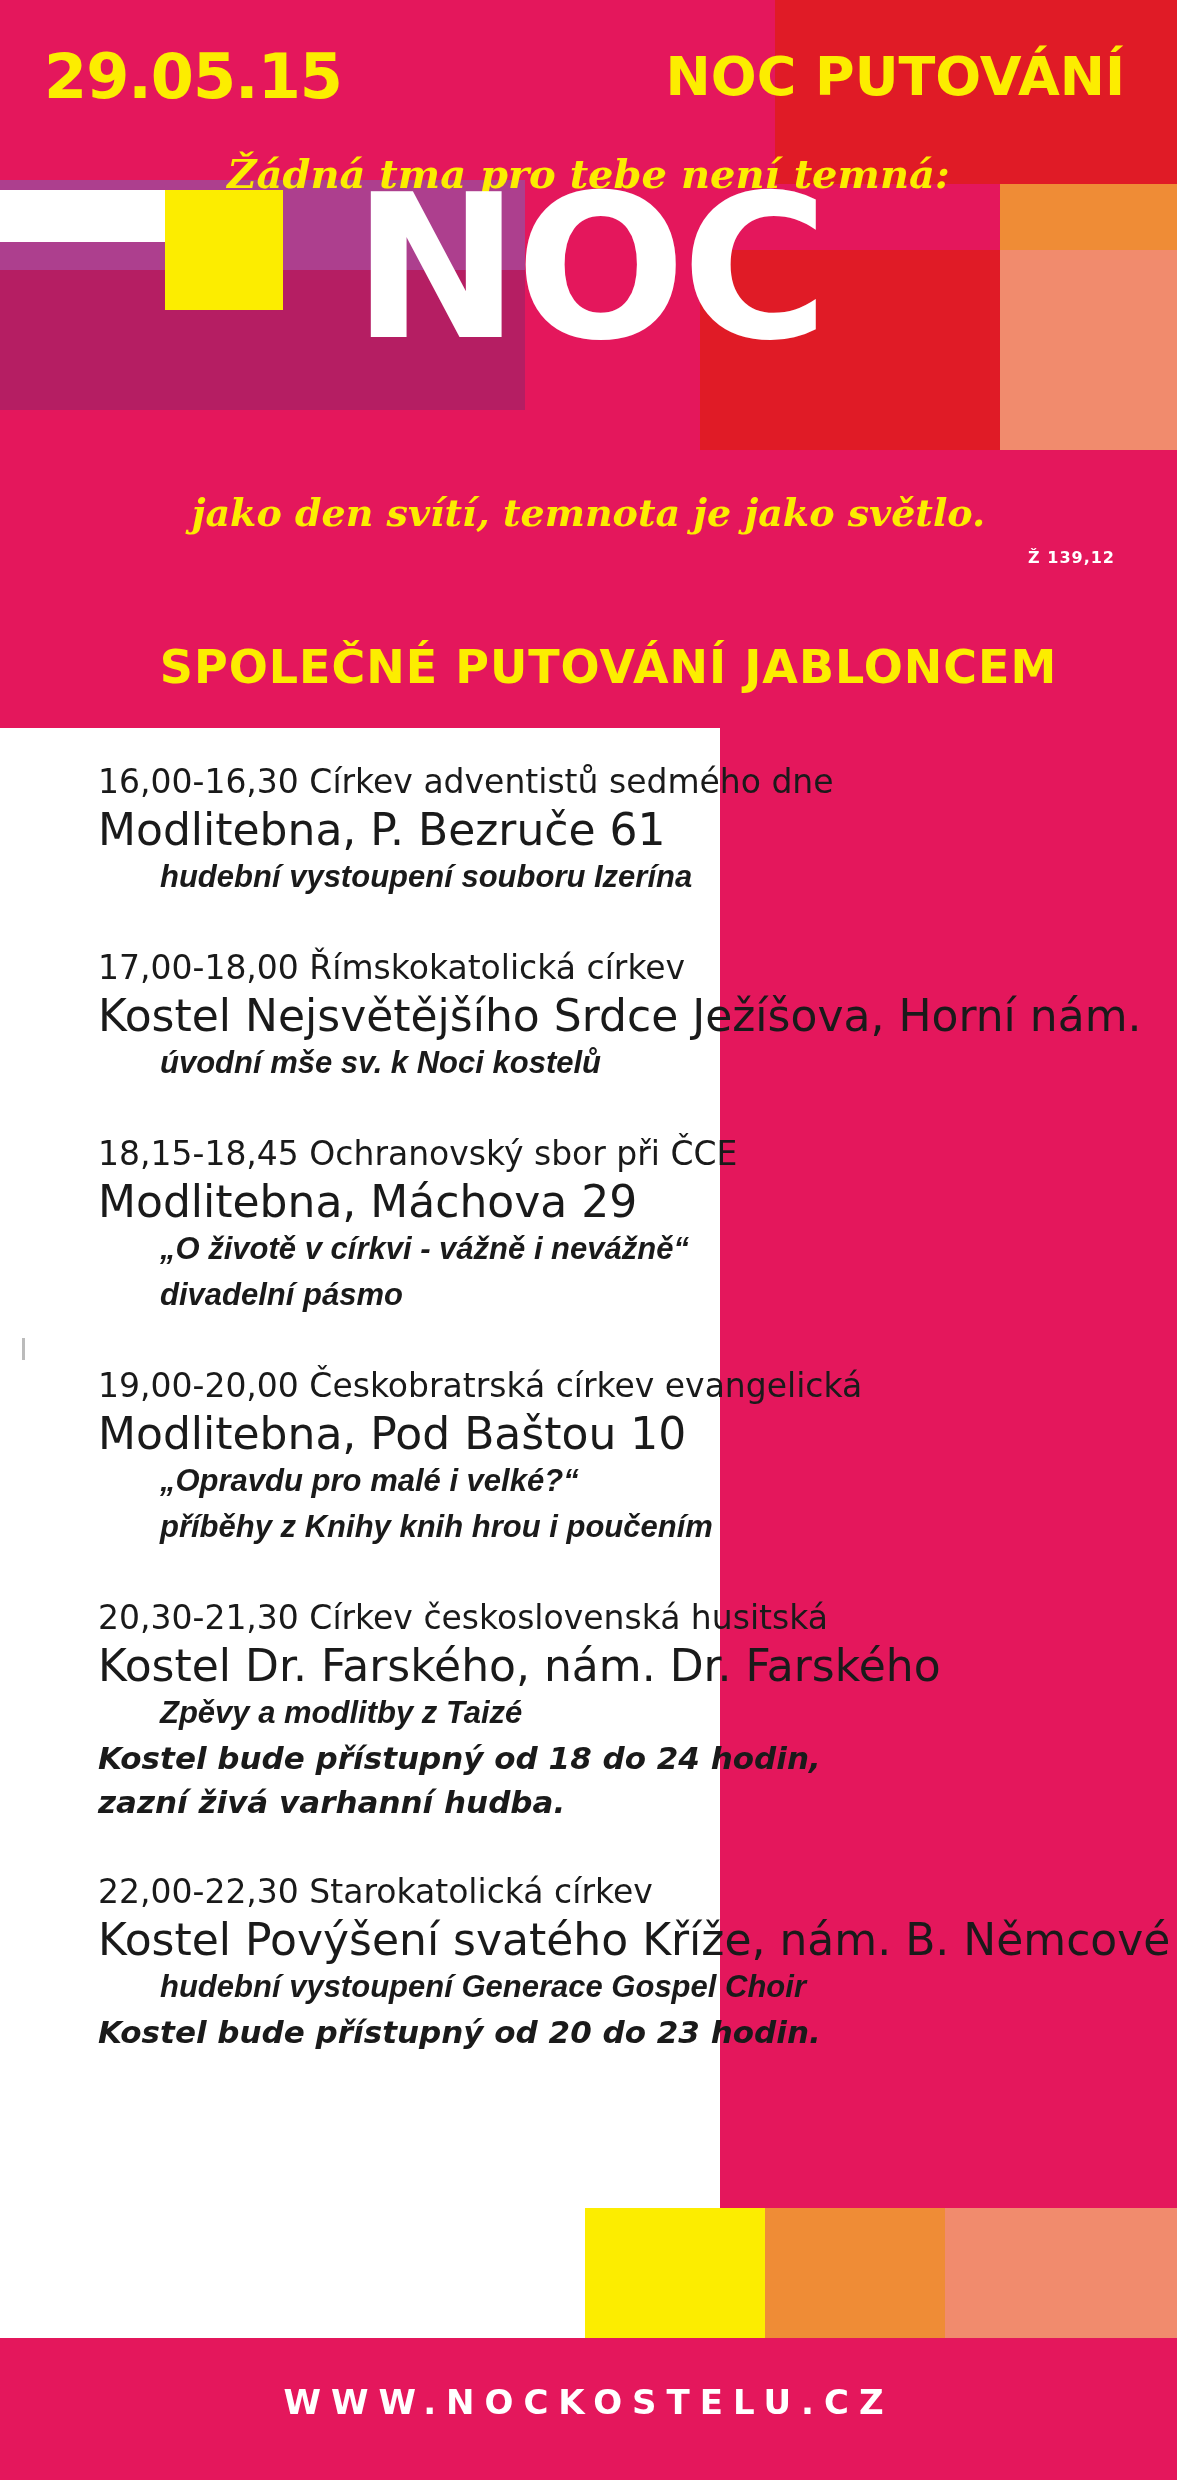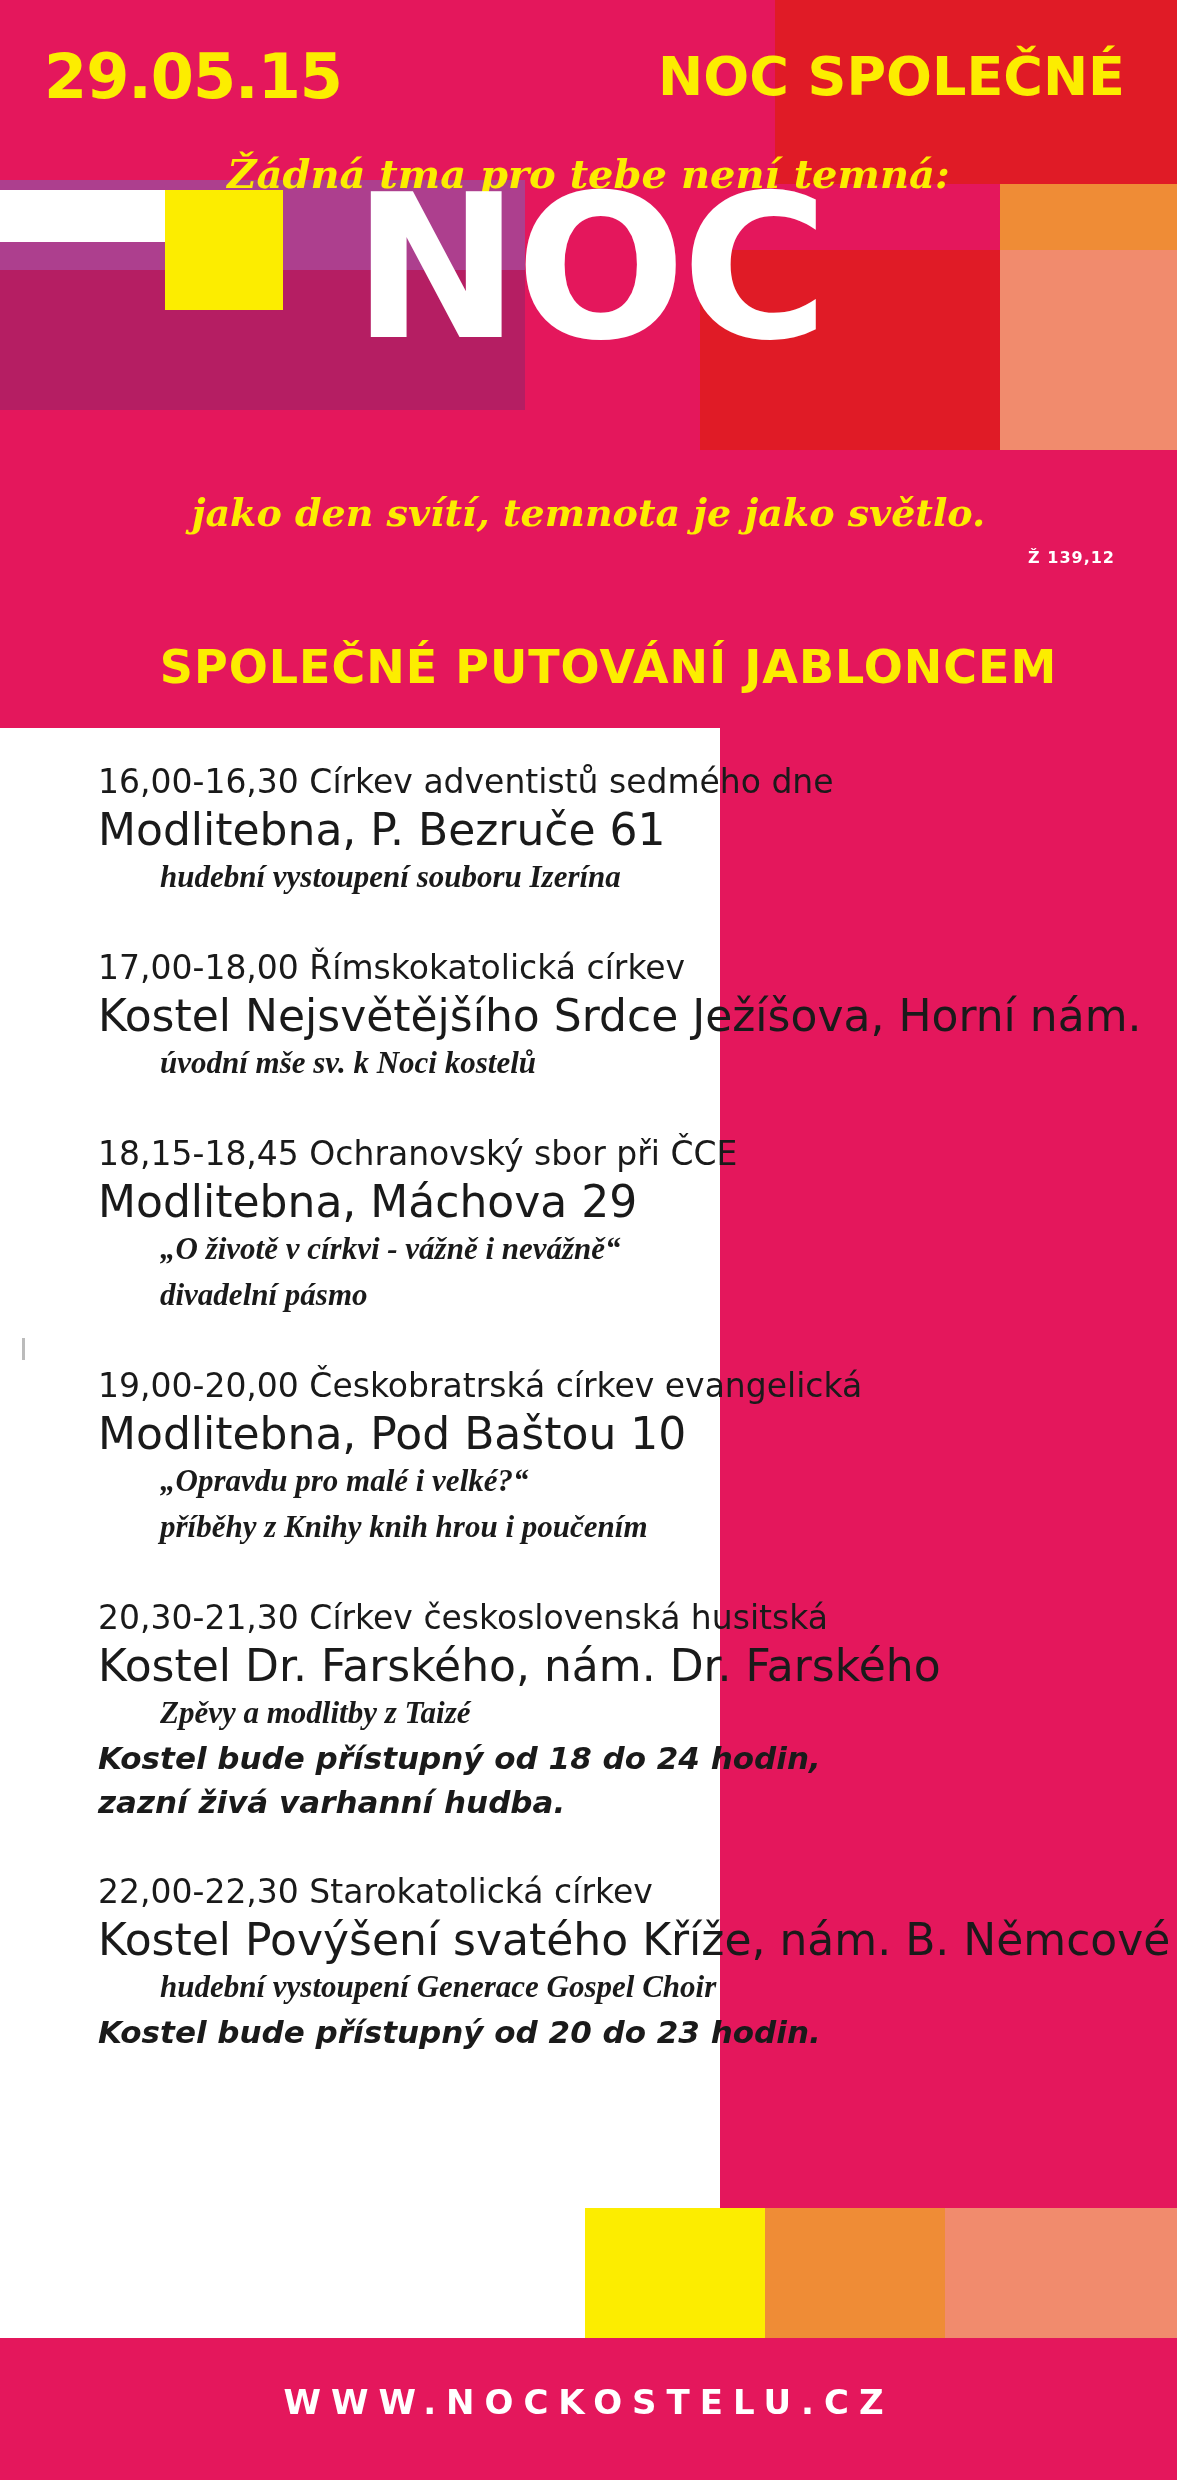--- a/index.html
+++ b/index.html
@@ -214,21 +214,21 @@
     white-space: nowrap;
   }
   .line-place {
     font-family: "DejaVu Sans", sans-serif;
     font-size: 44px;
     color: #1a1a1a;
     line-height: 48px;
     white-space: nowrap;
   }
   .line-note {
-    font-family: Liberation Serif, serif;
+    font-family: Liberation Sans, sans-serif;
     font-size: 31px;
     font-style: italic;
     font-weight: bold;
     color: #1a1a1a;
     line-height: 46px;
     padding-left: 62px;
     white-space: nowrap;
   }
   .line-extra {
     font-family: "DejaVu Sans", sans-serif;
@@ -270,21 +270,21 @@
     <div class="blk-red-right"></div>
     <div class="blk-red-mid"></div>
     <div class="blk-orange"></div>
     <div class="blk-salmon"></div>
     <div class="blk-purple"></div>
     <div class="blk-darkmag"></div>
     <div class="blk-white"></div>
     <div class="blk-yellow"></div>
 
     <div class="date">29.05.15</div>
-    <div class="nk-title">NOC SPOLEČNÉ</div>
+    <div class="nk-title">NOC PUTOVÁNÍ</div>
     <div class="verse-top">Žádná tma pro tebe není temná:</div>
     <div class="noc-big">NOC</div>
     <div class="verse-bottom">jako den svítí, temnota je jako světlo.</div>
     <div class="verse-ref">Ž 139,12</div>
     <div class="subtitle">SPOLEČNÉ PUTOVÁNÍ JABLONCEM</div>
   </div>
 
   <div class="body-area">
     <div class="stripe-magenta"></div>
     <div class="stripe-white-overlay"></div>

